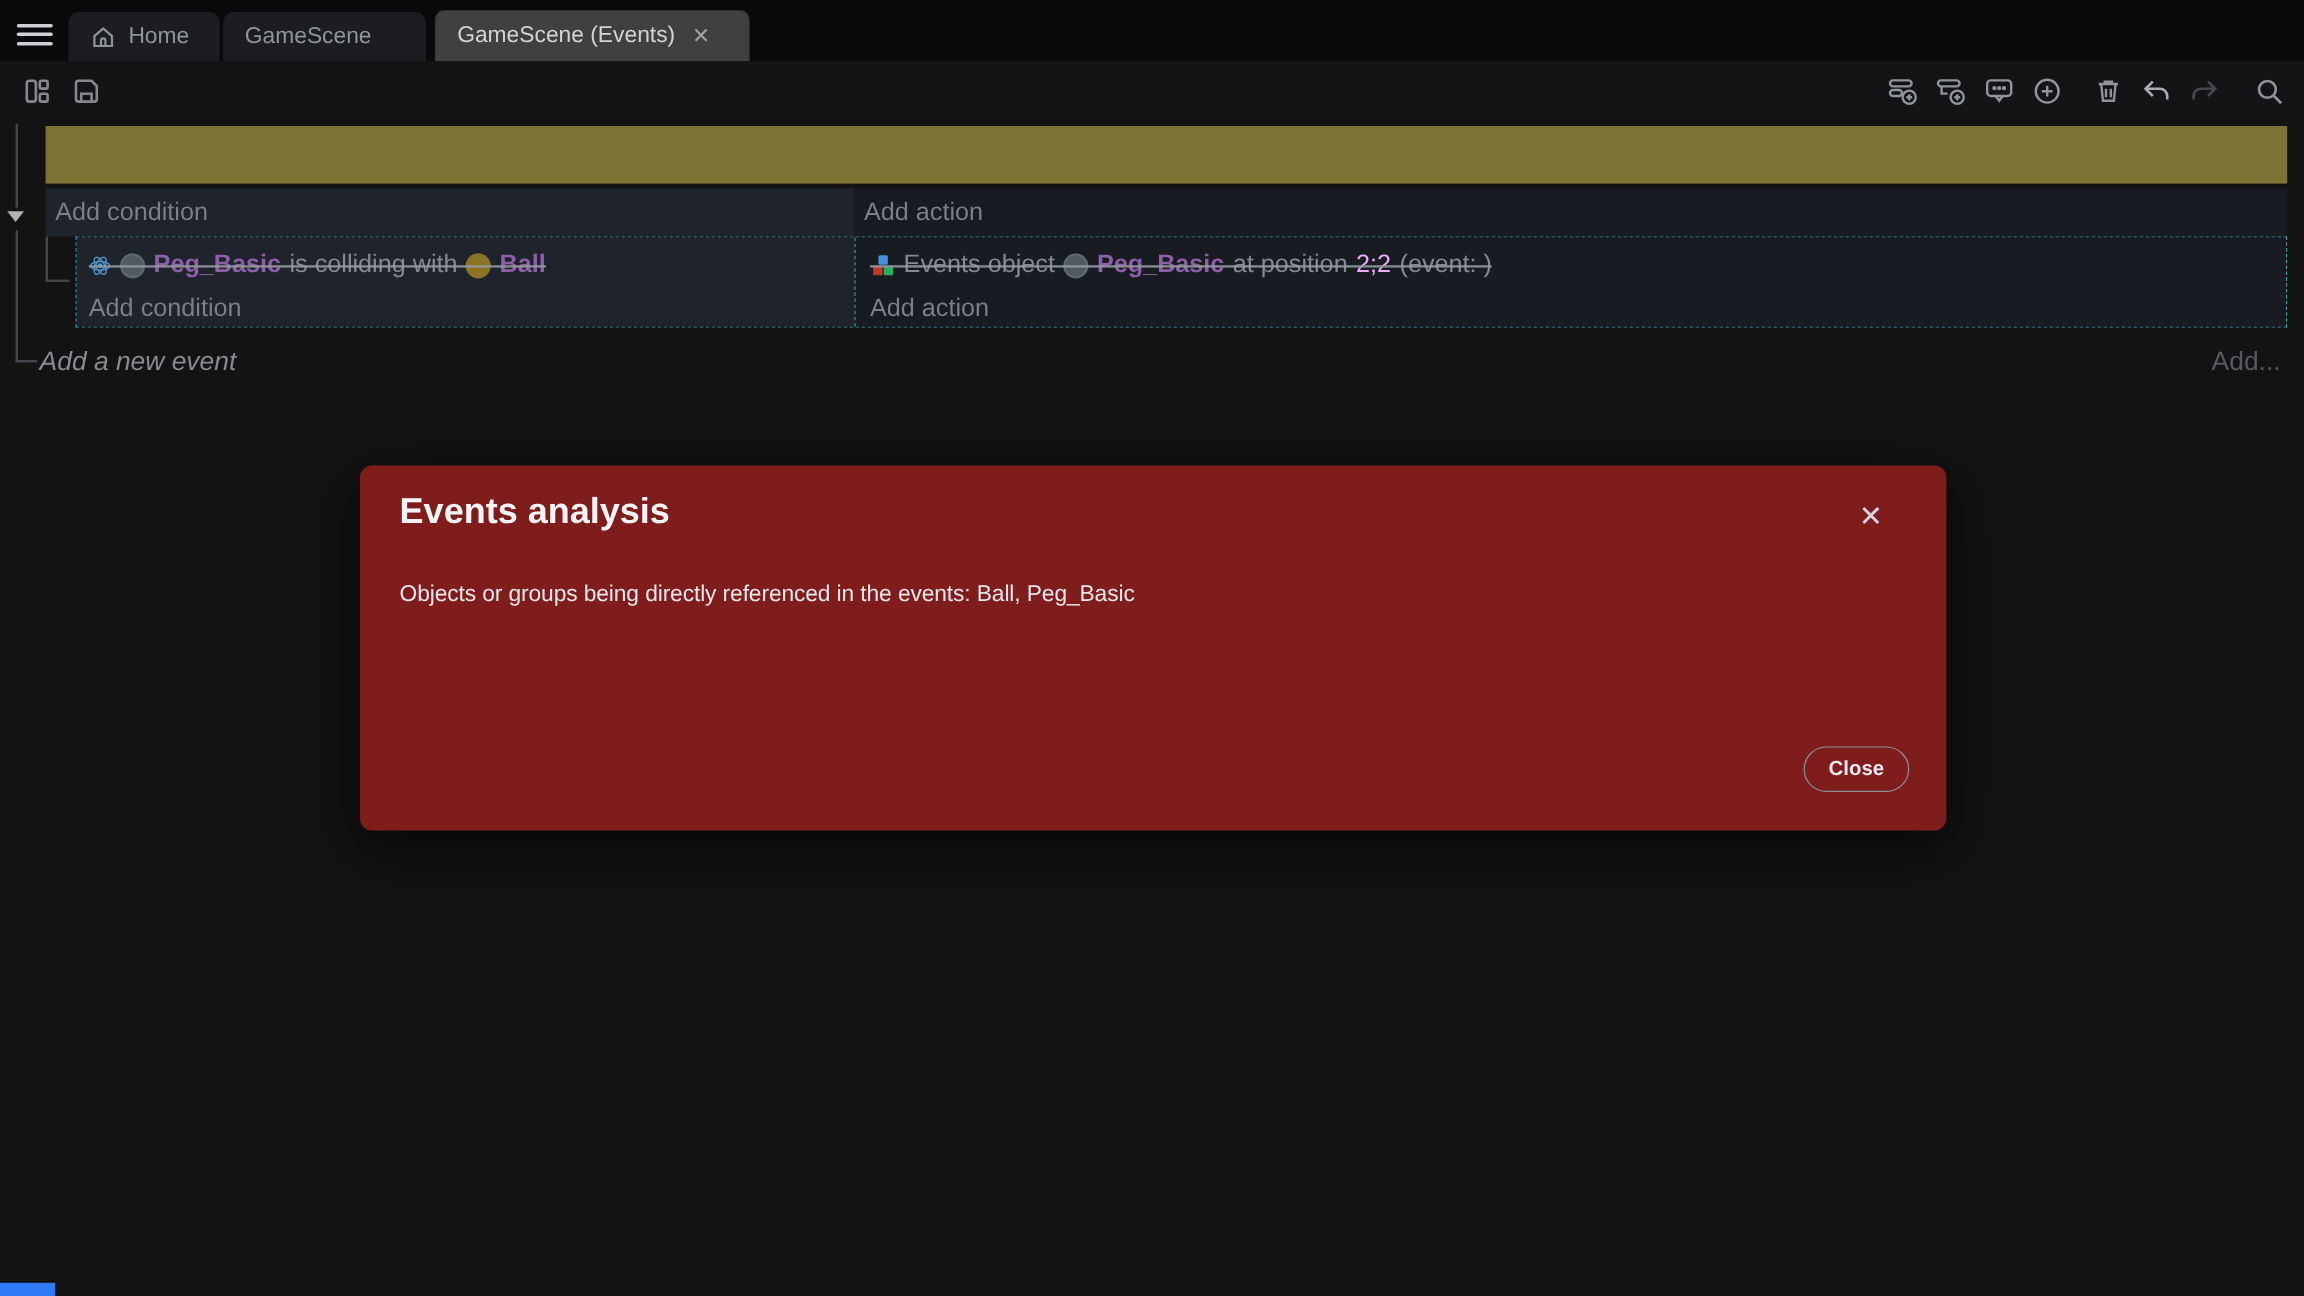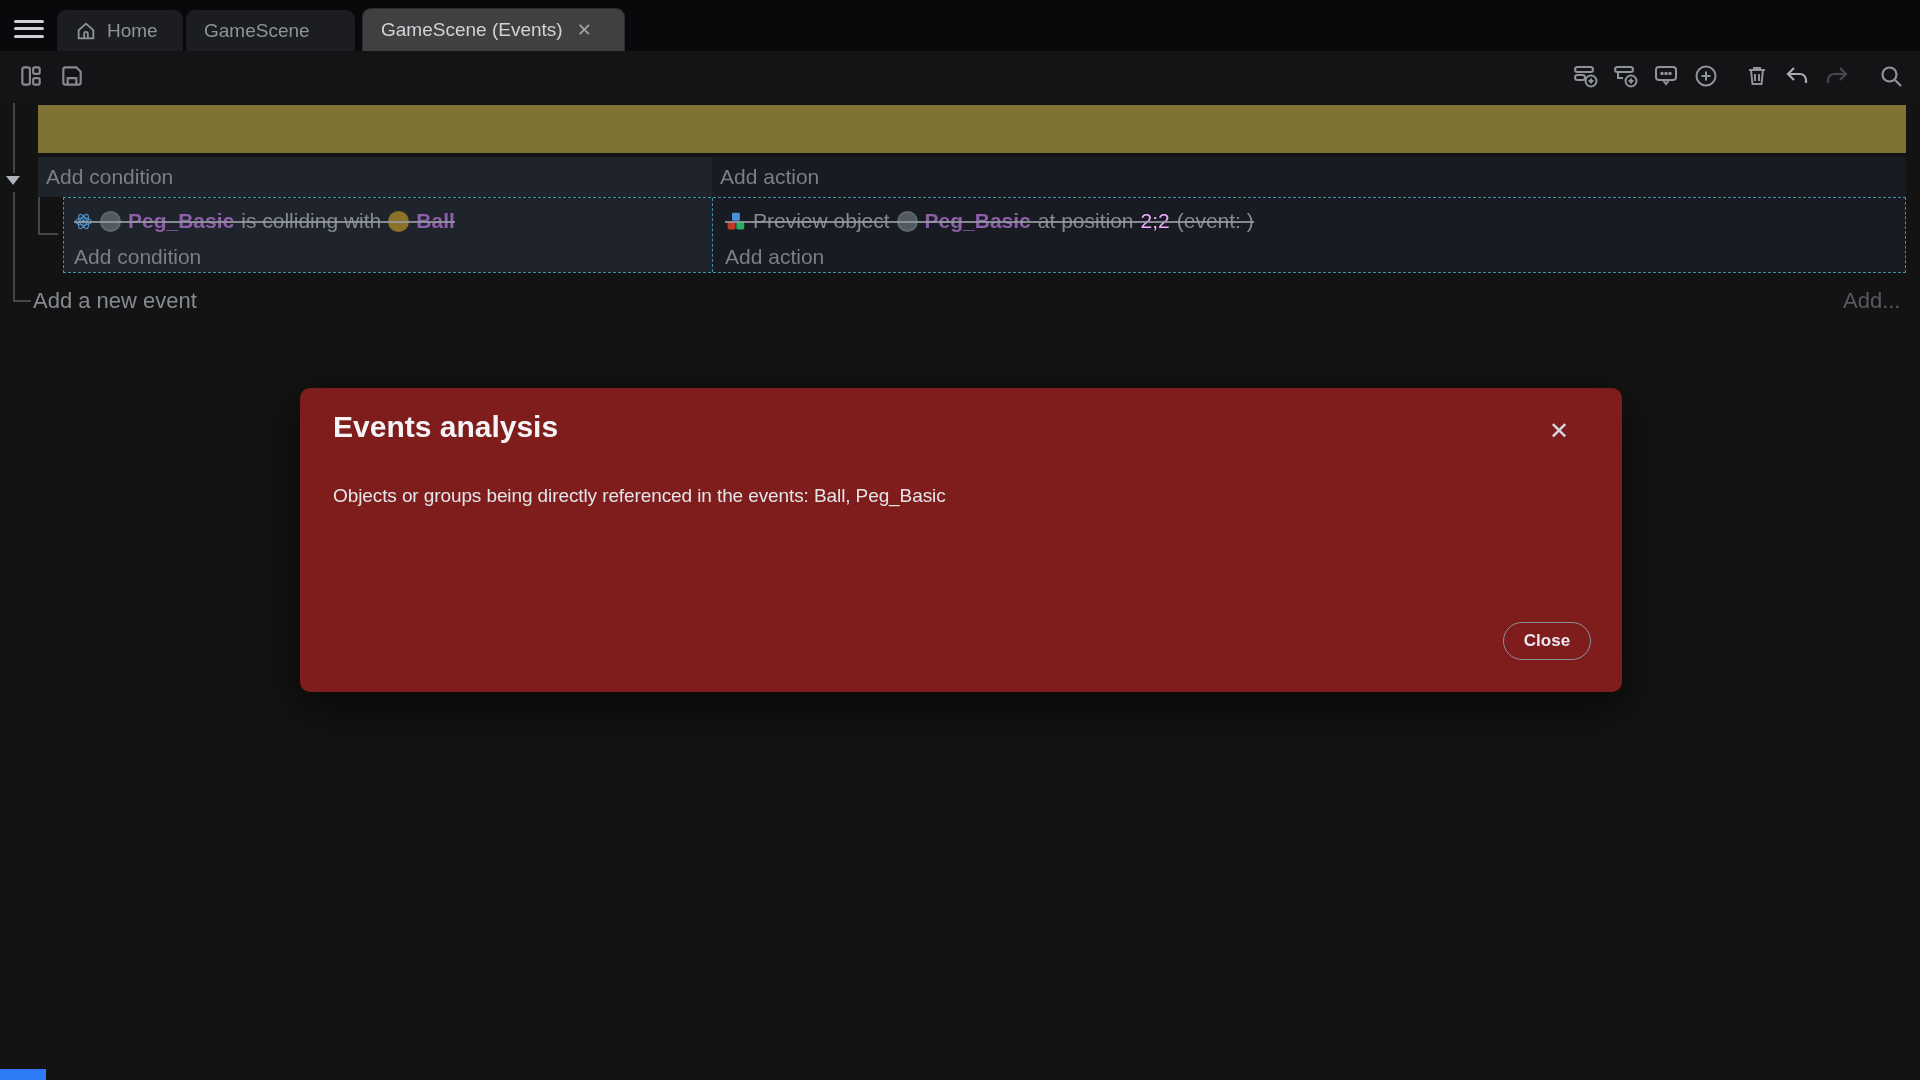--- a/index.html
+++ b/index.html
@@ -61,21 +61,21 @@
   .evrow { position:relative; display:inline-flex; align-items:center; gap:7px; height:40px;
            white-space:nowrap; }
   .evrow.struck::after { content:""; position:absolute; left:0; right:0; top:50%; height:2px;
                          background:rgba(150,155,165,.85); }
   .objname { color:#8d5fa8; font-weight:bold; font-size:21px; }
   .evtext  { color:#848a93; font-size:21px; }
   .posnum  { color:#f0abfc; font-size:21px; }
   .obj-circle  { width:21px; height:21px; border-radius:50%; background:#515a61; border:2px solid #5e676e; }
   .ball-circle { width:21px; height:21px; border-radius:50%; background:#8a7326; }
 
-  #addNewEvent { left:33px; top:288px; font-size:22px; color:#868b93; cursor:pointer; }
+  #addNewEvent { left:33px; top:288px; font-size:22px; color:#868b93; cursor:pointer;font-style:italic; }
   #addMore { left:1843px; top:288px; font-size:22px; color:#565a61; cursor:pointer; }
 
   
   #modal { left:300px; top:388px; width:1322px; height:304px; background:#7f1d1d; border-radius:10px;
            box-shadow:0 14px 48px rgba(0,0,0,.65); }
   #modalTitle { position:absolute; left:33px; top:22px; font-size:30px; font-weight:800; color:#f4f4f6; }
   #modalClose { position:absolute; right:50px; top:30px; width:26px; height:26px; color:#d6d6e4;
                 font-size:24px; line-height:26px; text-align:center; cursor:pointer; }
   .modalLine { position:absolute; left:33px; font-size:19px; color:#e4e5e9; letter-spacing:-0.1px; }
   #closeBtn { position:absolute; right:31px; bottom:32px; width:88px; height:38px; border:1px solid #8c909b;
@@ -255,21 +255,21 @@
     </div>
     <div id="ev3actCol">
       <div class="evrow struck" style="margin:3px 0 0 12px;">
         <span>
           <svg viewBox="0 0 24 24" width="21" height="21">
             <rect x="8" y="2" width="9" height="9" rx="1.5" fill="#4a90d9"></rect>
             <rect x="3" y="12" width="9" height="9" rx="1.5" fill="#c0392b"></rect>
             <rect x="13" y="12" width="9" height="9" rx="1.5" fill="#27ae60"></rect>
           </svg>
         </span>
-        <span class="evtext">Preview object</span>
+        <span class="evtext">Events object</span>
         <span class="obj-circle"></span>
         <span class="objname">Peg_Basic</span>
         <span class="evtext">at position</span>
         <span class="posnum">2;2</span>
         <span class="evtext">(event: )</span>
       </div>
       <div class="placeholder" style="padding-left:12px; line-height:32px;">Add action</div>
     </div>
   </div>
 

